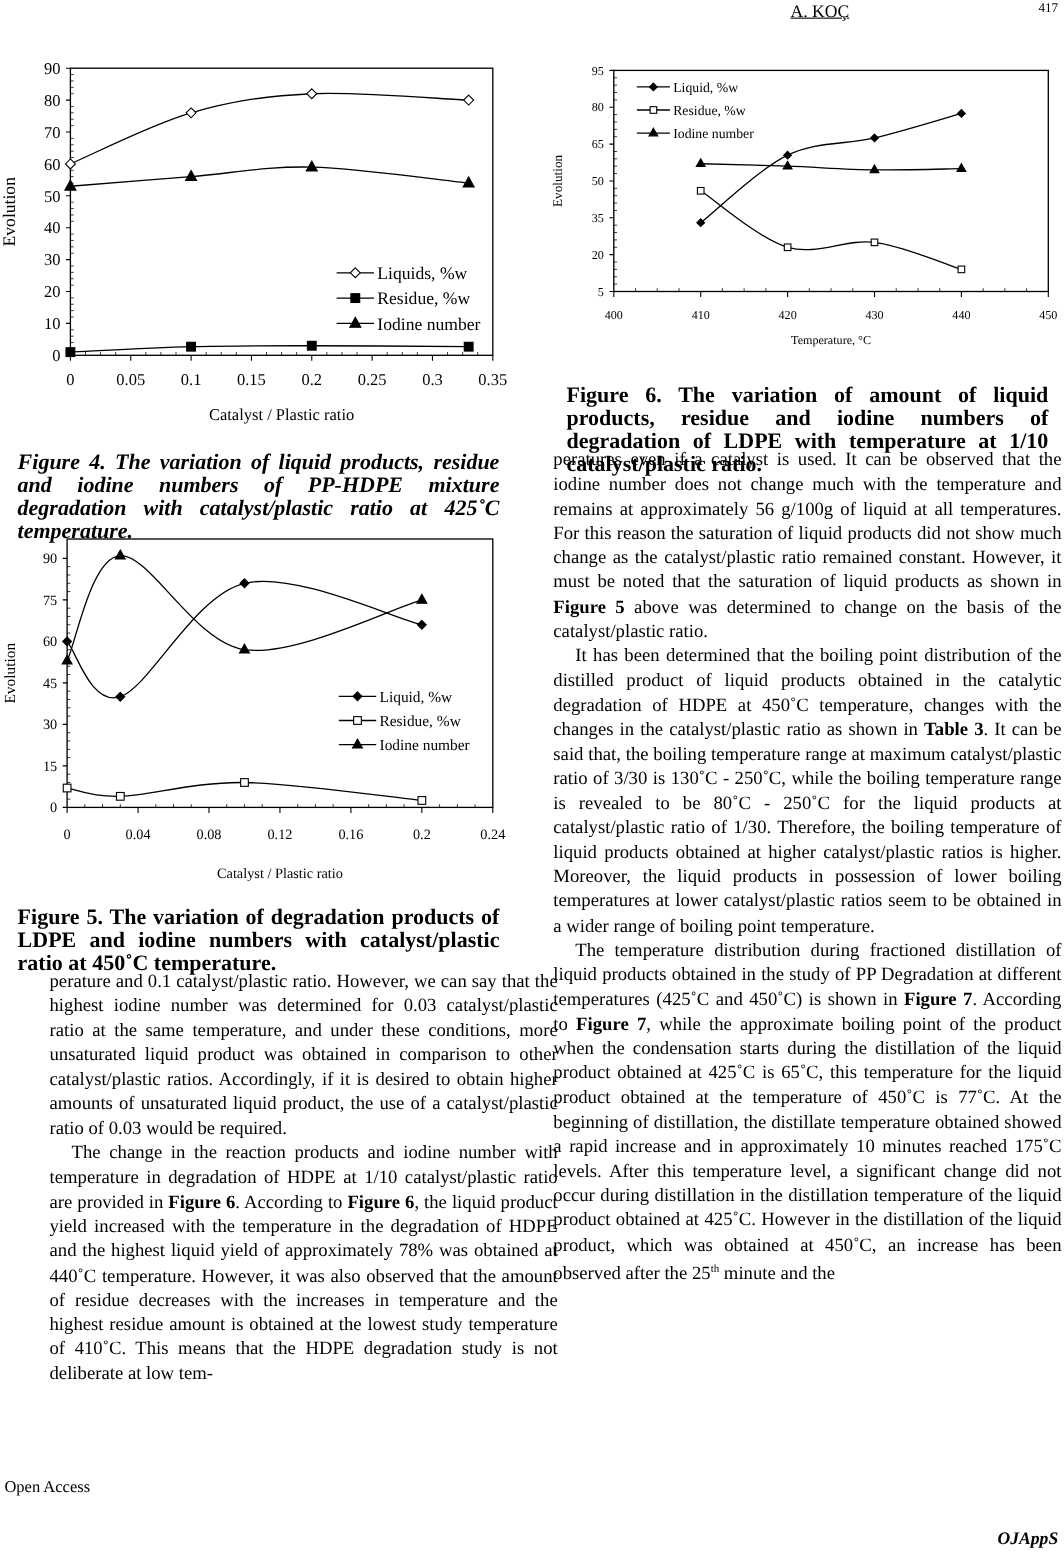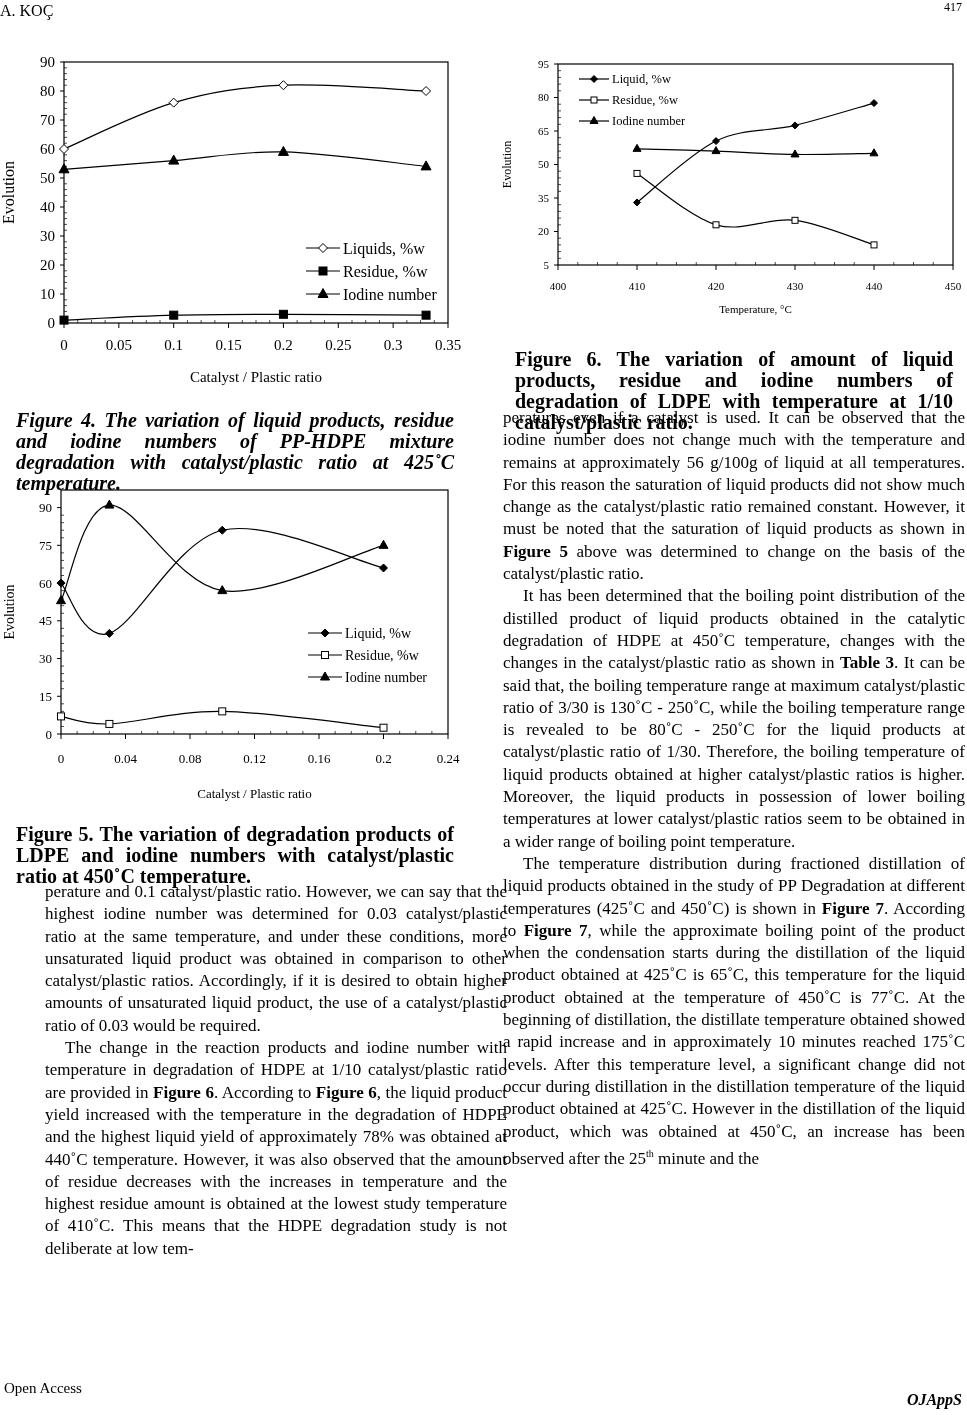--- a/index.html
+++ b/index.html
@@ -1,30 +1,30 @@
 <!DOCTYPE html>
 <html><head>
 <meta charset="utf-8">
 <style>
   html, body { margin: 0; padding: 0; background: #ffffff; }
   body { width: 967px; height: 1415px; position: relative; overflow: hidden;
          font-family: "Liberation Serif", serif; color: #000; }
-  .header-author { position: absolute; top: 2px; left: 0; width: 772px; text-align: left; font-size: 16px; }
+  .header-author { position: absolute; top: 2px; left: 0; width: 772px; text-align: right; font-size: 16px; text-decoration: underline; }
   .header-page { position: absolute; top: 0; right: 5px; font-size: 12px; }
   .col { position: absolute; width: 462px; }
   .col-left { left: 4px; }
   .col-right { left: 503px; }
   .caption { font-weight: bold; font-size: 20px; line-height: 21px; text-align: justify; margin: 12px; }
   .body-text { font-size: 17px; line-height: 22.3px; text-align: justify; margin: 0; }
   .body-text .indent { text-indent: 20px; display: block; }
   .body-text b { font-weight: bold; }
   .chart { position: absolute; }
   .chart svg { display: block; }
   .chart text { font-family: "Liberation Serif", serif; fill: #000; }
-  .footer-left { position: absolute; top: 1344px; left: 4px; font-size: 15px; margin-top: 36px; }
+  .footer-left { position: absolute; top: 1344px; left: 4px; font-size: 15px; }
   .footer-right { position: absolute; top: 1391px; right: 5px; font-size: 16px; font-weight: bold; font-style: italic; text-align: right; }
 </style>
 </head>
 <body>
 
 <div class="header-author">A. KOÇ</div>
 <div class="header-page">417</div>
 
 <div class="chart" id="fig4" style="left:0px; top:52px;">
   <svg width="470" height="340">

